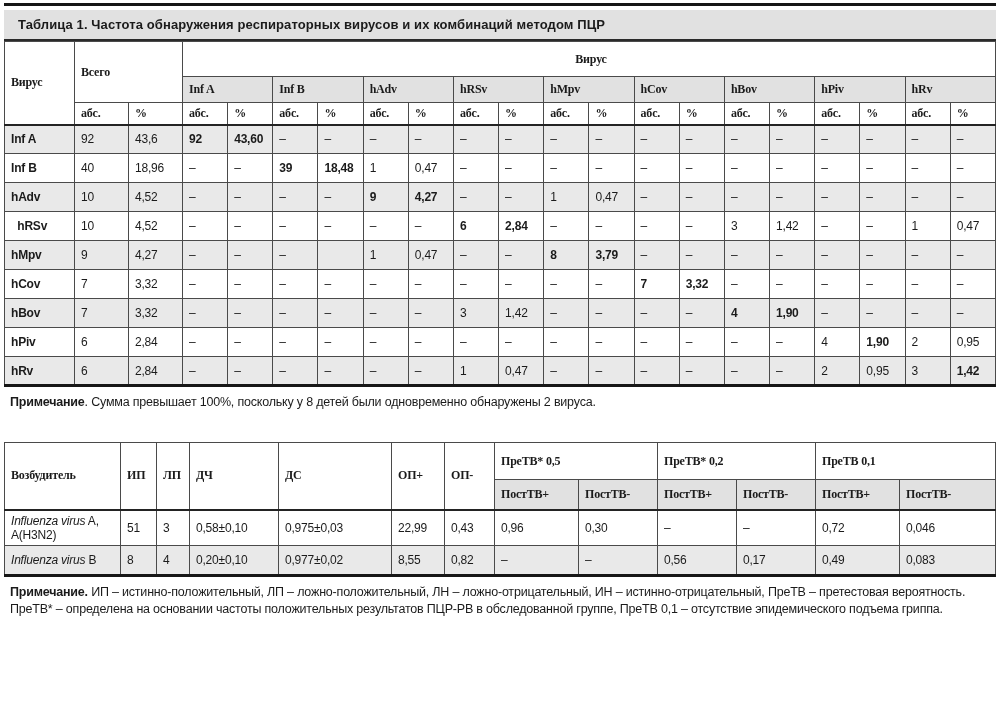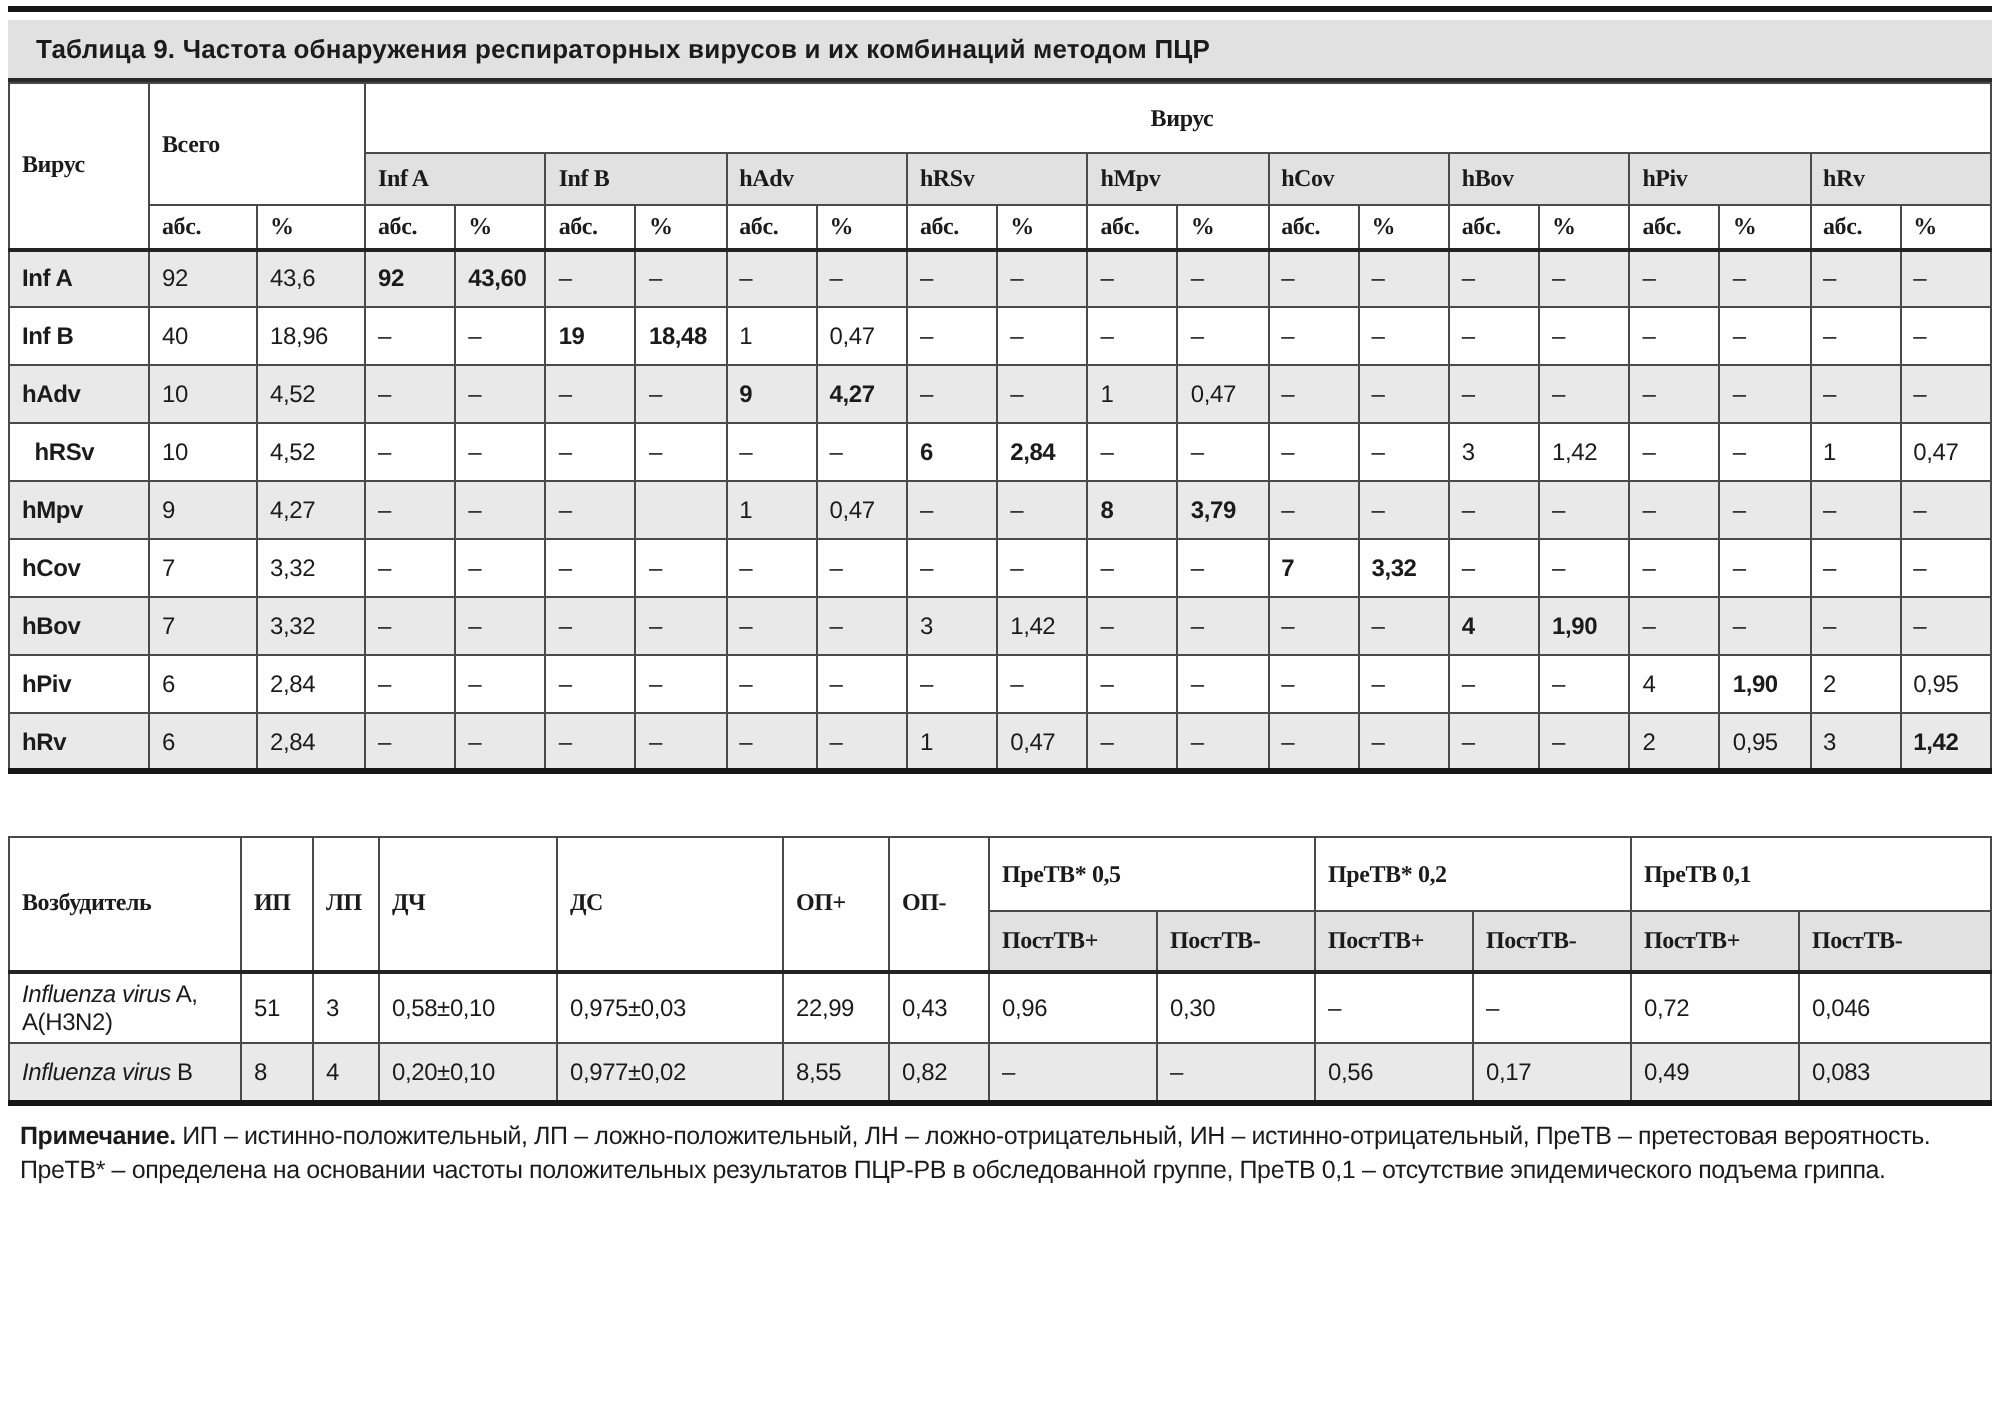--- a/index.html
+++ b/index.html
@@ -68,21 +68,21 @@
   .note.multiline{margin-right:4px;white-space:normal;}
 </style>
 </head>
 <body>
 
 <div class="page">
 
   <section>
     <div class="top-rule"></div>
     <div class="titlebar">
-      <span>Таблица 9. Частота обнаружения респираторных вирусов и их комбинаций методом ПЦР</span>
+      <span>Таблица 1. Частота обнаружения респираторных вирусов и их комбинаций методом ПЦР</span>
     </div>
 
     <table id="t1">
       <colgroup>
         <col style="width:70px">
           <col style="width:54px">
           <col style="width:54px">
       </colgroup>
       <thead>
         <tr class="r1">
@@ -147,21 +147,21 @@
             <td>–</td>
             <td>–</td>
             <td>–</td>
           </tr>
           <tr>
             <th>Inf B</th>
             <td>40</td>
             <td>18,96</td>
             <td>–</td>
             <td>–</td>
-            <td class="b">19</td>
+            <td class="b">39</td>
             <td class="b">18,48</td>
             <td>1</td>
             <td>0,47</td>
             <td>–</td>
             <td>–</td>
             <td>–</td>
             <td>–</td>
             <td>–</td>
             <td>–</td>
             <td>–</td>
@@ -328,20 +328,21 @@
             <td>–</td>
             <td>–</td>
             <td>2</td>
             <td>0,95</td>
             <td>3</td>
             <td class="b">1,42</td>
           </tr>
         </tbody>
     </table>
 
+    <p class="note"><b>Примечание</b><span>. Сумма превышает 100%, поскольку у 8 детей были одновременно обнаружены 2 вируса.</span></p>
   </section>
 
   <section class="section2">
 
     <table id="t2">
       <colgroup>
         <col style="width:116px">
           <col style="width:36px">
           <col style="width:33px">
           <col style="width:89px">

